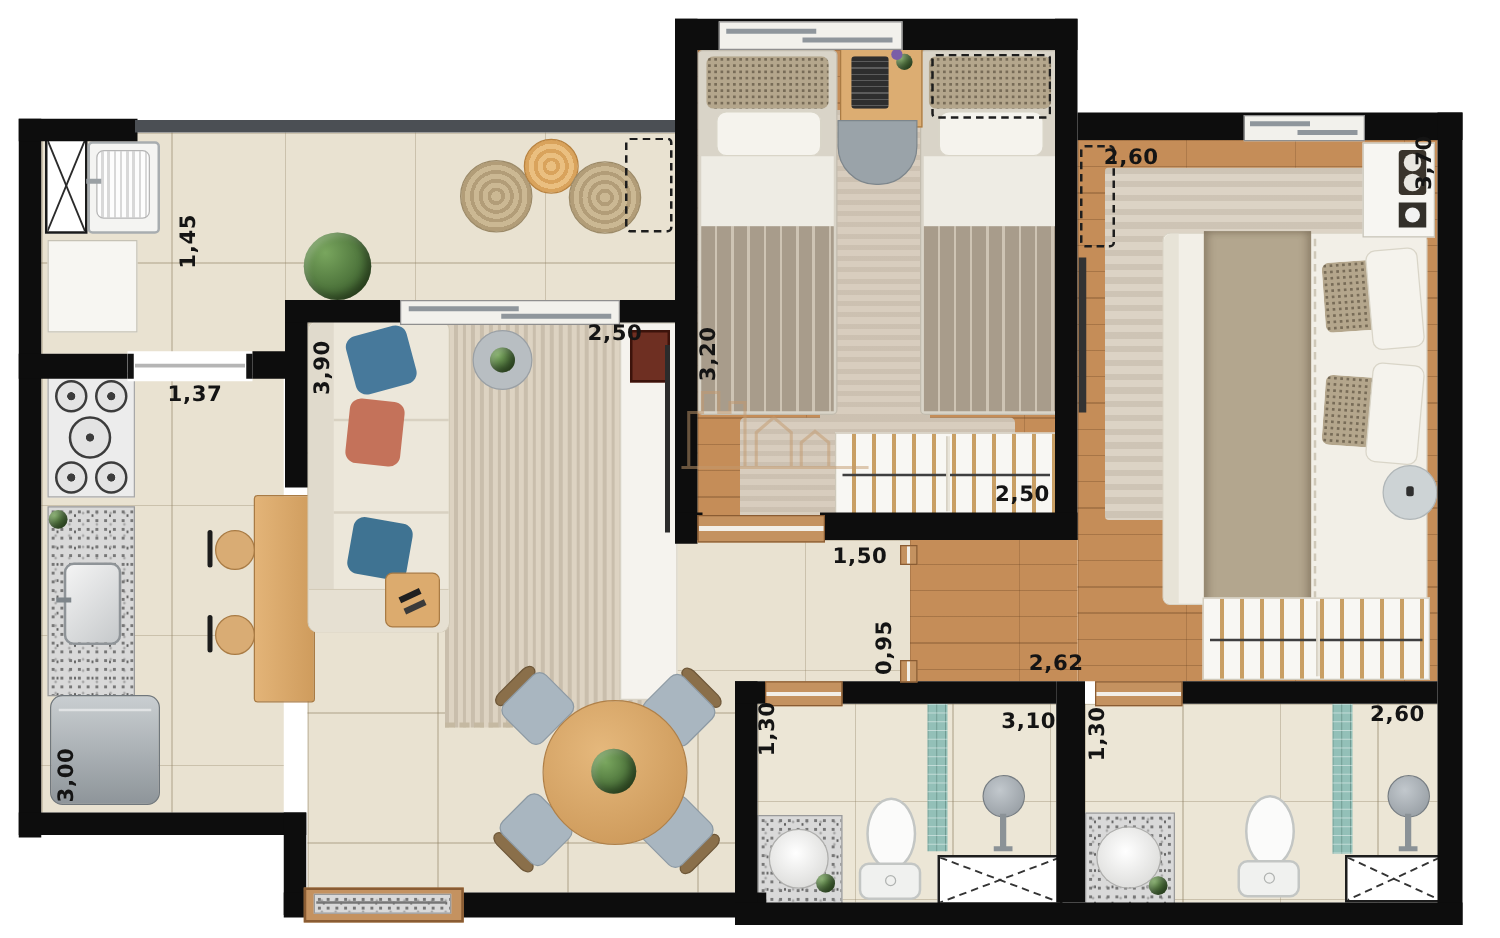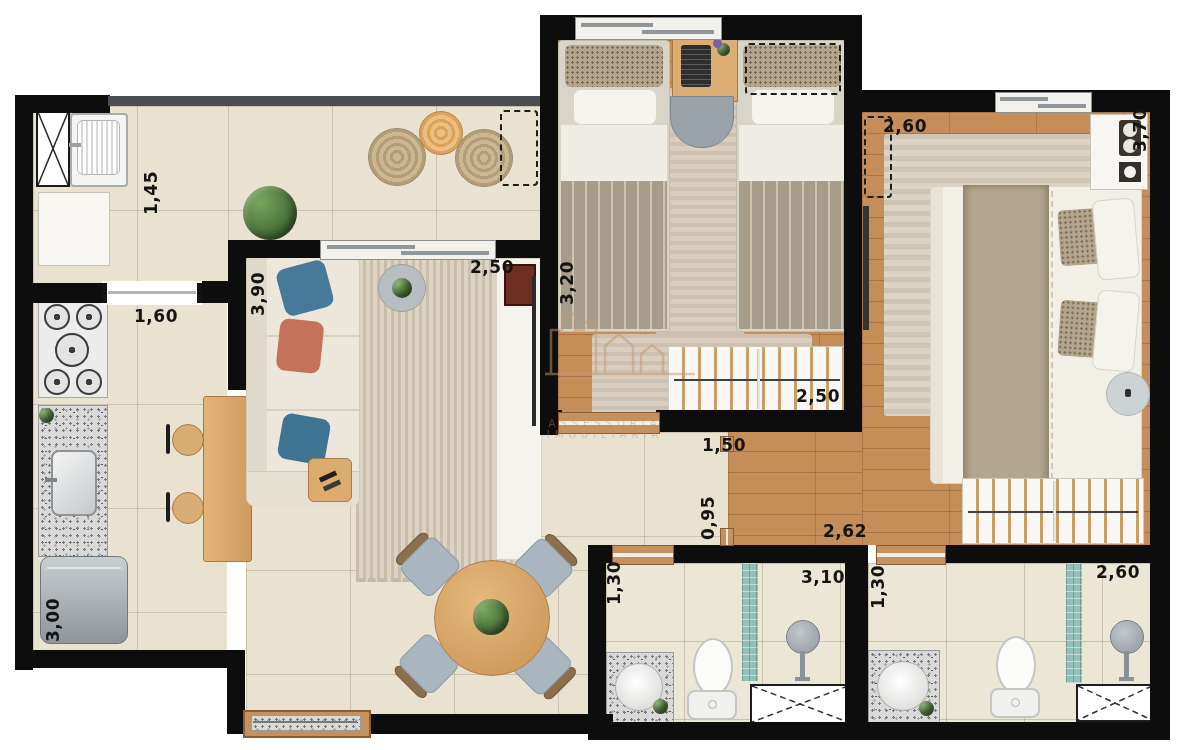--- a/index.html
+++ b/index.html
@@ -338,31 +338,30 @@
   <div class="thr thrv" style="left:720px;top:528px;width:12px;height:16px;"></div>
 
   <div class="abs" style="left:545px;top:300px;width:150px;height:80px;opacity:.5;">
     <svg width="150" height="80" viewBox="0 0 150 80" fill="none">
       <path d="M6 74 V30 h11 V14 h13 v16 h9 v-8 h12 v52" stroke="#c49a6e" stroke-width="2.5"></path>
       <path d="M60 74 V46 l14 -12 14 12 v28" stroke="#c49a6e" stroke-width="2.5"></path>
       <path d="M96 74 V54 l11 -9 11 9 v20" stroke="#c49a6e" stroke-width="2.5"></path>
       <path d="M0 74 H150" stroke="#c49a6e" stroke-width="2.5"></path>
     </svg>
   </div>
-  <div class="wm-tag" style="left:495px;top:418px;width:220px;">ASSESSORIA IMOBILIÁRIA</div>
 
   <div class="dim v" style="left:128px;top:184px;">1,45</div>
-  <div class="dim" style="left:133px;top:307px;">1,60</div>
+  <div class="dim" style="left:133px;top:307px;">1,37</div>
   <div class="dim v" style="left:235px;top:285px;">3,90</div>
   <div class="dim" style="left:469px;top:258px;">2,50</div>
   <div class="dim v" style="left:544px;top:274px;">3,20</div>
   <div class="dim" style="left:882px;top:117px;">2,60</div>
   <div class="dim v" style="left:1117px;top:121px;">3,70</div>
   <div class="dim" style="left:795px;top:387px;">2,50</div>
-  <div class="dim" style="left:701px;top:436px;">1,50</div>
+  <div class="dim" style="left:665px;top:436px;">1,50</div>
   <div class="dim v" style="left:685px;top:509px;">0,95</div>
   <div class="dim" style="left:822px;top:522px;">2,62</div>
   <div class="dim v" style="left:591px;top:574px;">1,30</div>
   <div class="dim" style="left:800px;top:568px;">3,10</div>
   <div class="dim v" style="left:855px;top:578px;">1,30</div>
   <div class="dim" style="left:1095px;top:563px;">2,60</div>
   <div class="dim v" style="left:30px;top:611px;">3,00</div>
 
 </div>
 

